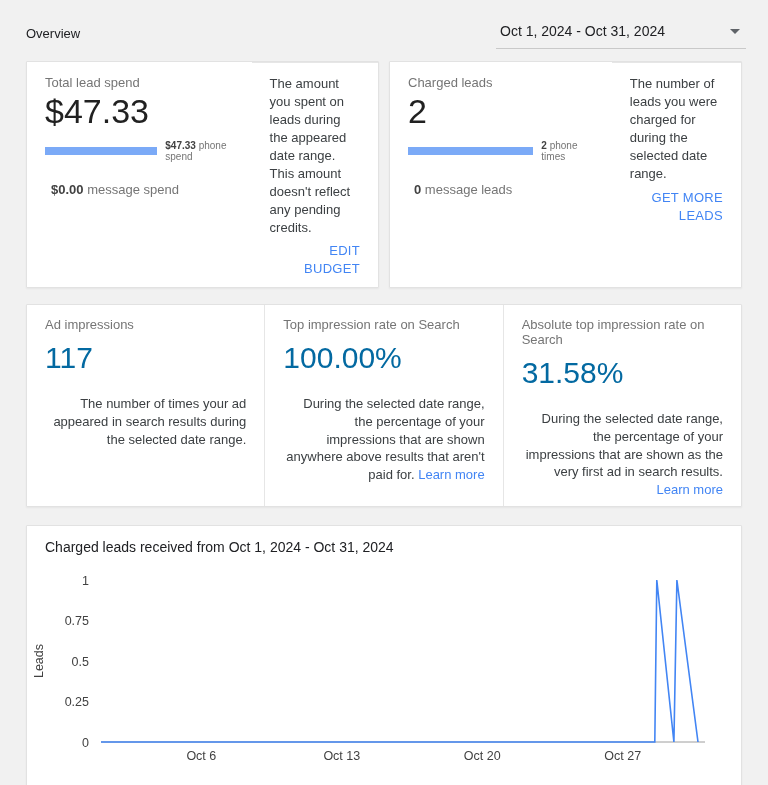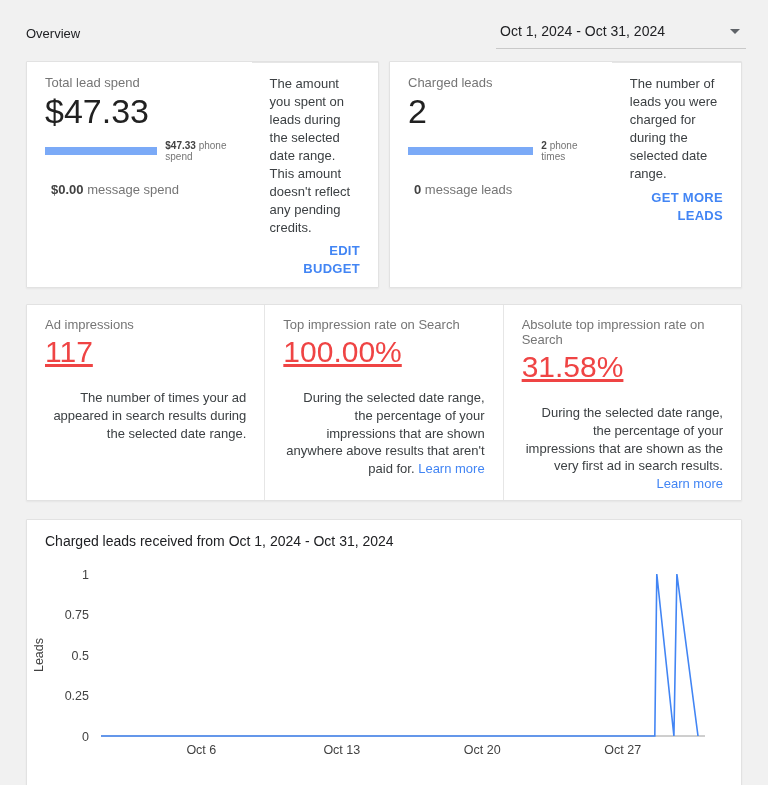--- a/index.html
+++ b/index.html
@@ -40,28 +40,28 @@
   .metric-value { font-size:34px; font-weight:400; color:#212121; margin-top:4px; line-height:1.0; }
   .bar-row { display:flex; align-items:center; margin-top:12px; }
   .bar { width:150px; height:8px; background:#7baaf7; }
   .bar-text { margin-left:8px; font-size:10px; color:#757575; }
   .bar-val { color:#424242; font-weight:700; }
   .bar-row2 { margin-top:20px; margin-left:6px; font-size:13px; color:#757575; }
   .card-bottom { border-top:1px solid #e6e6e6; padding:12px 18px 10px; }
   .card-desc { font-size:13px; color:#3c4043; line-height:1.38; }
   .card-action { text-align:right; margin-top:5px; }
   .action-link {
-    color:#4285f4; font-size:13px; font-weight:700;
+    color:#4285f4; font-size:13px; font-weight:400;
     letter-spacing:0.3px; text-decoration:none; cursor:pointer;
   }
   
   .stats-card { margin:16px 26px 0; display:flex; }
   .stat-col { flex:1; padding:12px 18px 8px; }
   .stat-col + .stat-col { border-left:1px solid #e6e6e6; }
-  .stat-value { font-size:30px; font-weight:400; color:#ef4444; margin-top:3px; line-height:1.1;text-decoration:underline; }
+  .stat-value { font-size:30px; font-weight:400; color:#0369a1; margin-top:9px; line-height:1.1; }
   .stat-desc { font-size:13px; color:#3c4043; line-height:1.35; margin-top:21px;text-align:right; }
   .learn-more { color:#4285f4; text-decoration:none; cursor:pointer; }
   .learn-more:empty { display:none; }
   
   .chart-card {
     margin:18px 26px 0; height:335px;
     display:flex; flex-direction:column;
   }
   .chart-title { padding:13px 18px 0; font-size:14px; color:#202124; }
   #leads-chart { display:block; margin-top:5px; }
@@ -90,21 +90,21 @@
           <span class="bar-val">$47.33</span>
           <span>phone spend</span>
         </div>
       </div>
       <div class="bar-row2">
         <span class="bar-val">$0.00</span>
         <span>message spend</span>
       </div>
     </div>
     <div class="card-bottom">
-      <div class="card-desc">The amount you spent on leads during the selected date range. This amount doesn't reflect any pending credits.</div>
+      <div class="card-desc">The amount you spent on leads during the appeared date range. This amount doesn't reflect any pending credits.</div>
       <div class="card-action">
         <a class="action-link">EDIT BUDGET</a>
       </div>
     </div>
   </div>
 
   <div class="card metric-card">
     <div class="card-top">
       <div class="metric-label">Charged leads</div>
       <div class="metric-value">2</div>

